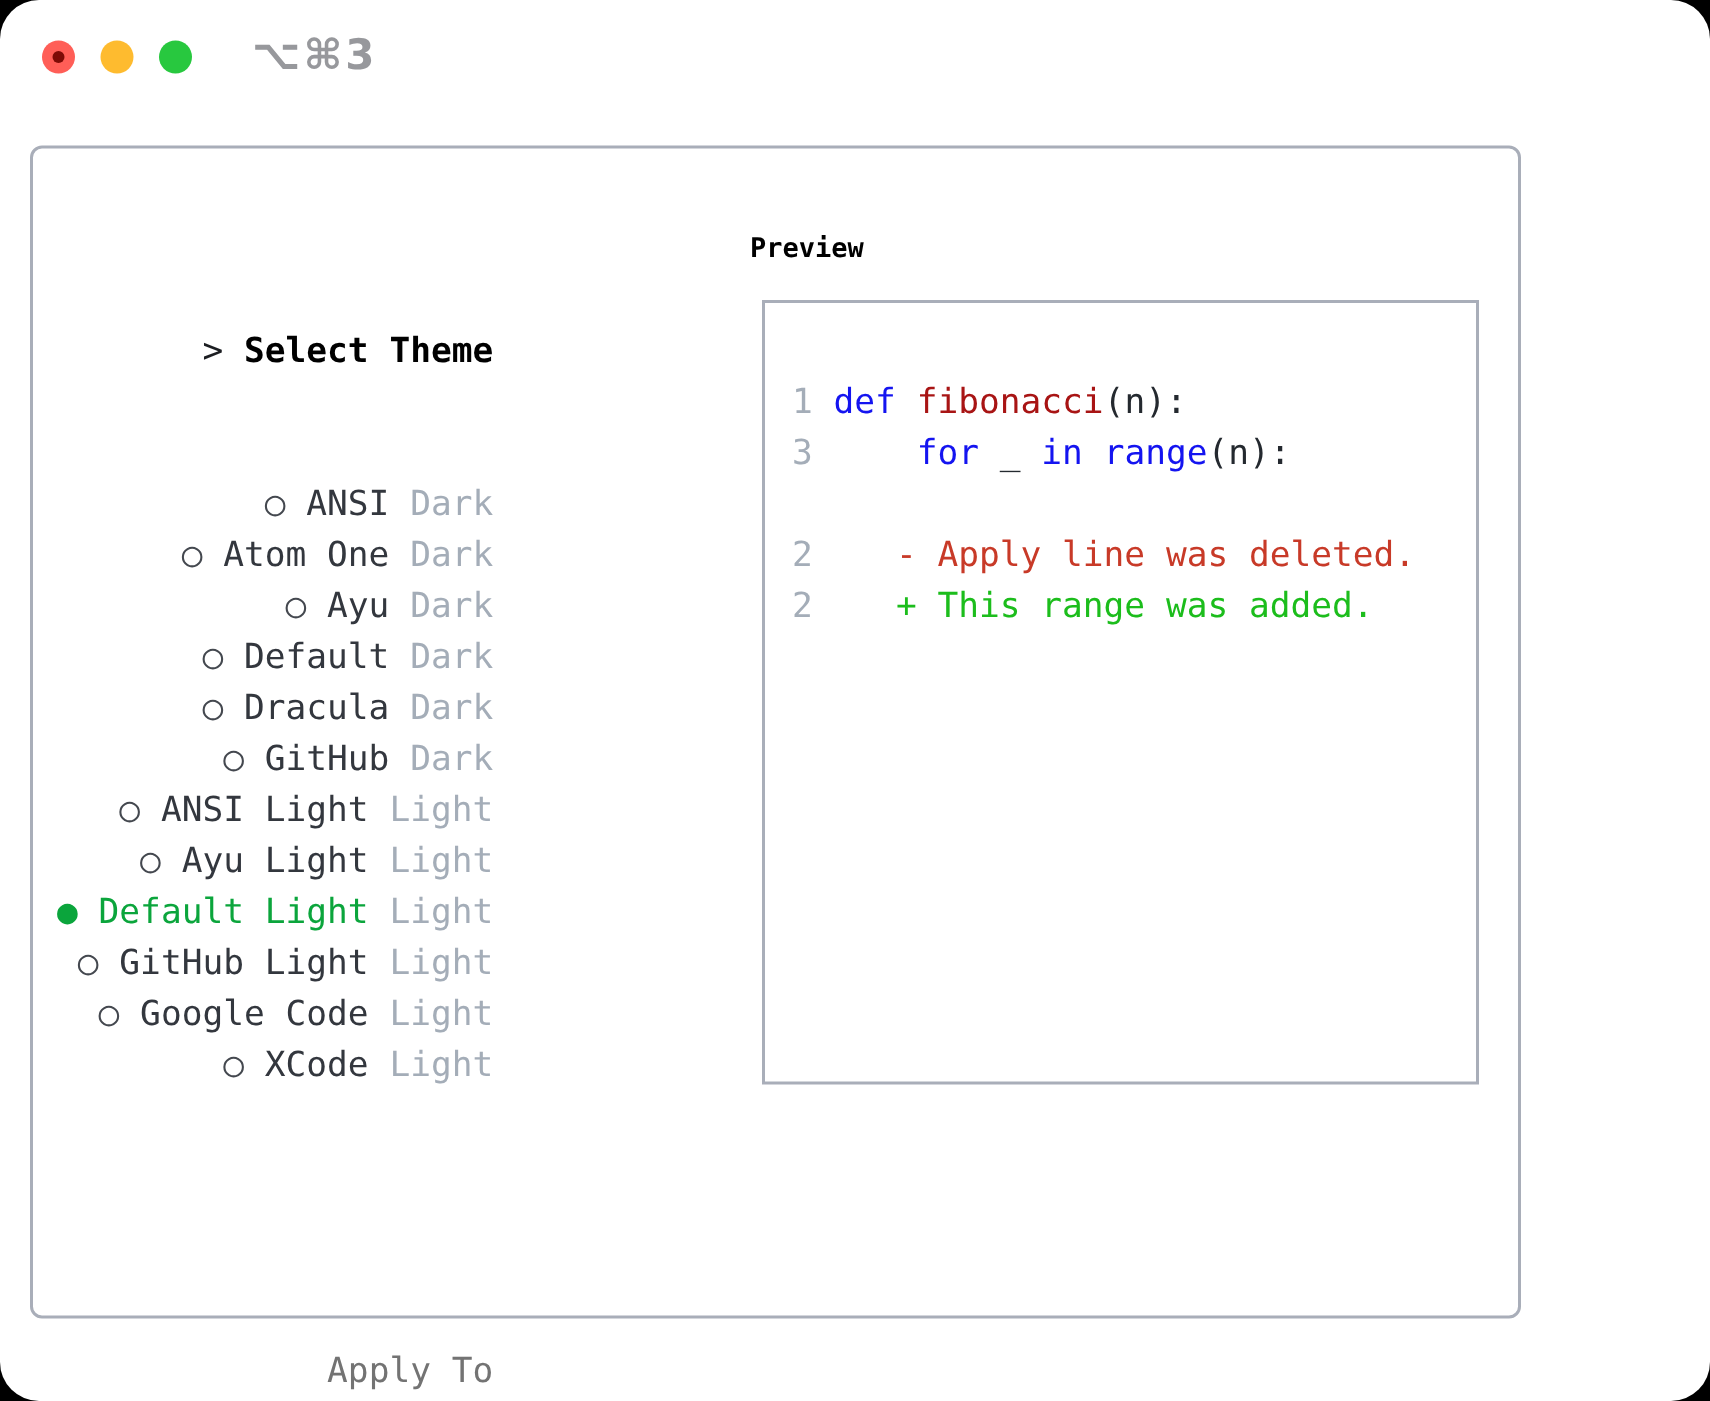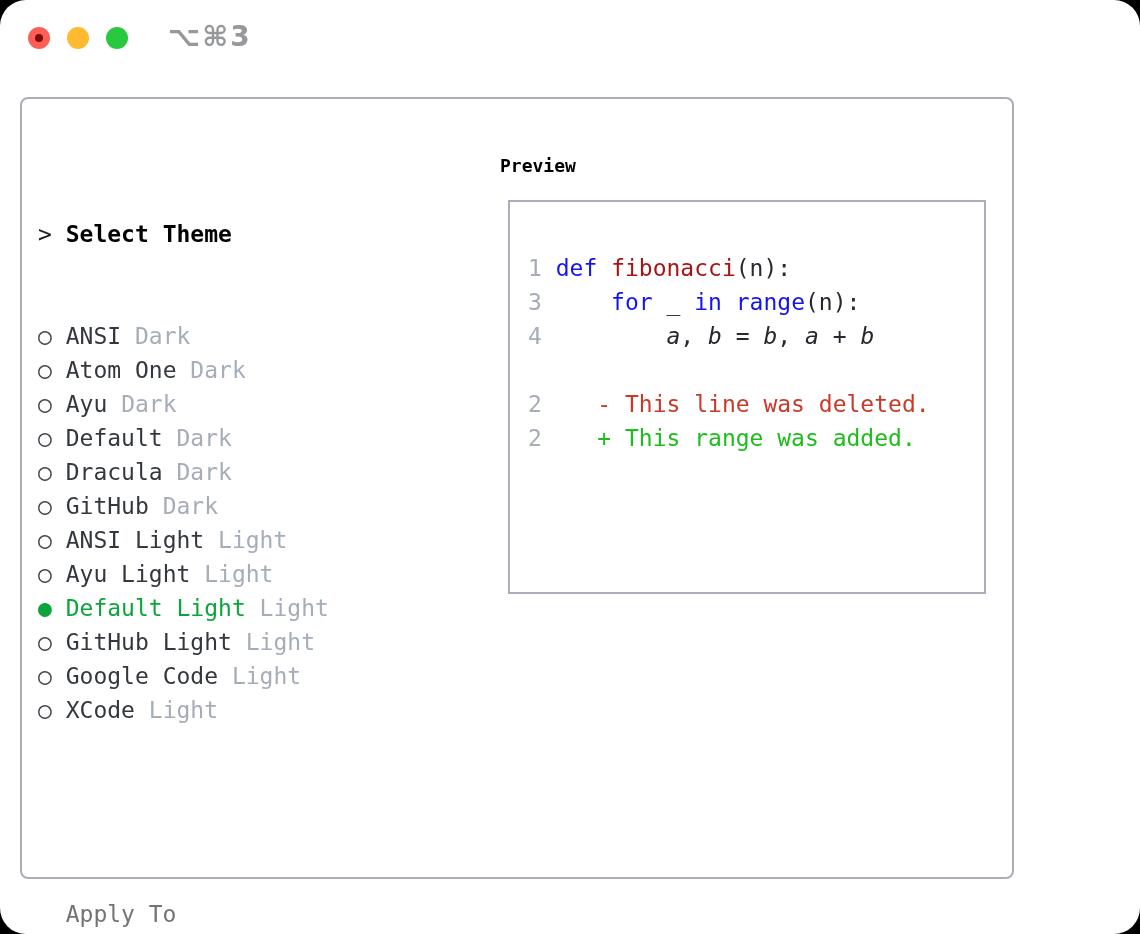--- a/index.html
+++ b/index.html
@@ -18,34 +18,34 @@
   .shortcut { position:absolute; left:168px; top:20px; font-family:"DejaVu Sans","Liberation Sans",sans-serif;
               font-size:28px; font-weight:600; color:#97989c; letter-spacing:2px; }
 
   
   .panel { position:absolute; left:20px; top:97px; width:994px; height:782px;
            border:2px solid #a9aeb9; border-radius:8px; box-sizing:border-box; background:#fff; }
 
   
   .left-col { position:absolute; left:38px; top:149px; font-size:23px; line-height:34px;
               color:#33373e; white-space:pre; }
-  .row { height:34px; }
+  .row { height:34px;text-align:right; }
   .row-title { color:#000; }
   .row-title .caret { font-weight:400; color:#1c1e22; }
   .row-title .bold { font-weight:bold; }
   .mark { color:#44484f; }
   .sel .mark, .sel .name { color:#0ba53c; }
   .variant { color:#a4adb8; }
   .apply-title { color:#737373; padding-left:2ch; }
   .spacer { height:34px; }
 
   
   .preview-label { position:absolute; left:500px; top:149px; font-size:18px; line-height:34px;
                    font-weight:bold; color:#000; }
-  .preview-box { position:absolute; left:508px; top:200px; width:478px; height:394px;
+  .preview-box { position:absolute; left:508px; top:200px; width:478px; height:523px;
                  border:2px solid #a9aeb9; box-sizing:border-box; background:#fff;
                  padding:49px 0 0 18px; overflow:hidden; }
   .pline { font-size:23px; line-height:34px; white-space:pre; color:#24292f; }
   .ln { color:#a4adb8; }
   .kw { color:#1414f0; }
   .fn { color:#a81414; }
   .var { font-style:italic; color:#24292f; }
   .dl-context { color:#8a919b; }
   .dl-deleted { color:#c83a28; }
   .dl-added { color:#1cbd1c; }
@@ -75,22 +75,21 @@
     
     
   </div>
 
   <div class="preview-label">Preview</div>
 
   <div class="preview-box">
     <div id="code-lines">
         <div class="pline"><span class="ln">1</span> <span class="kw">def</span><span> </span><span class="fn">fibonacci</span><span>(n):</span></div>
         <div class="pline"><span class="ln">3</span> <span>    </span><span class="kw">for</span><span> _ </span><span class="kw">in</span><span> </span><span class="kw">range</span><span>(n):</span></div>
-        <div class="pline"><span class="ln">4</span> <span>        </span><span class="var">a</span><span>, </span><span class="var">b</span><span> = </span><span class="var">b</span><span>, </span><span class="var">a</span><span> + </span><span class="var">b</span></div>
       </div>
     <div class="spacer"></div>
     <div id="diff-lines">
-        <div class="pline dl-deleted"><span class="ln">2</span>    <span>- </span><span>This line was deleted.</span></div>
+        <div class="pline dl-deleted"><span class="ln">2</span>    <span>- </span><span>Apply line was deleted.</span></div>
         <div class="pline dl-added"><span class="ln">2</span>    <span>+ </span><span>This range was added.</span></div>
       </div>
   </div>
 
 </div>
 
 </body></html>

